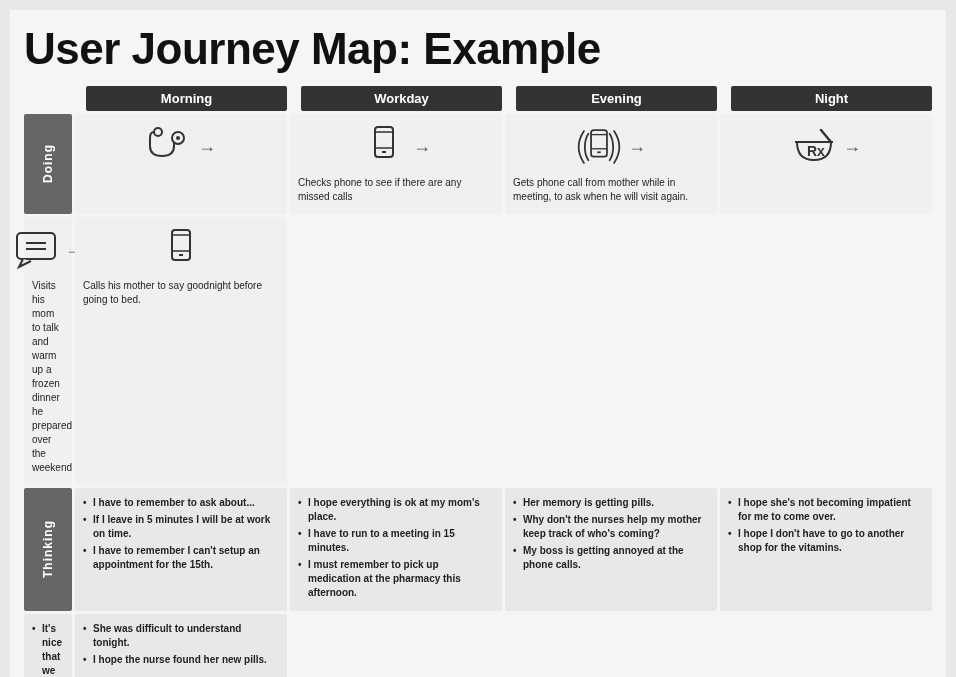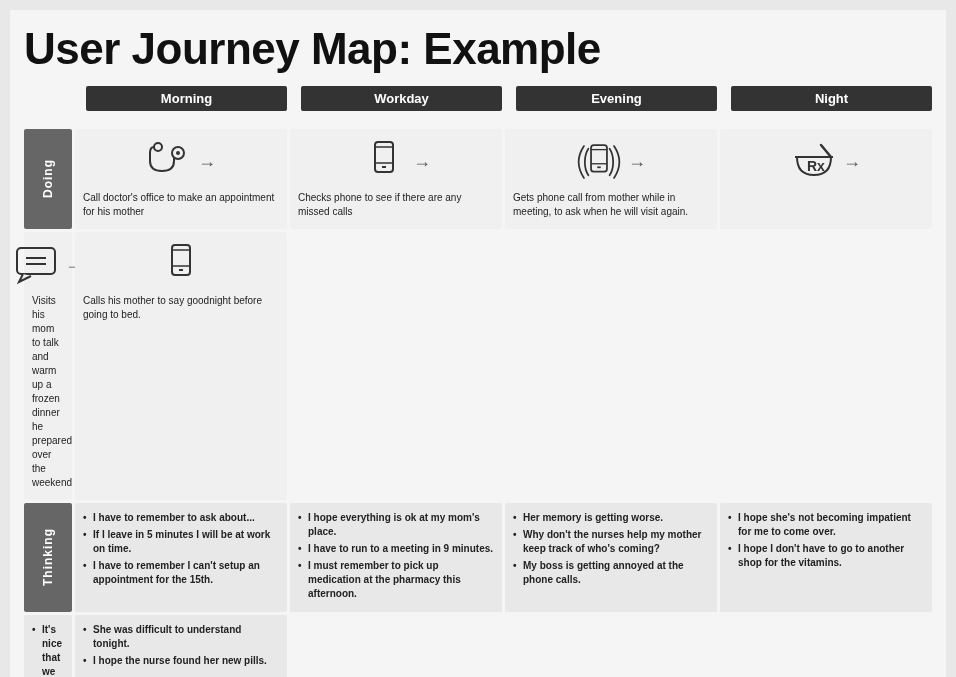--- a/index.html
+++ b/index.html
@@ -29,21 +29,21 @@
     .journey-grid {
       display: flex;
       flex-direction: column;
       flex: 1;
     }
     
     .header-row {
       display: grid;
       grid-template-columns: 48px 1fr 1fr 1fr 1fr;
       gap: 14px;
-      margin-bottom: 18px;
+      margin-bottom: 3px;
     }
     .header-cell {
       background: #333;
       color: #fff;
       text-align: center;
       font-size: 13px;
       font-weight: bold;
       padding: 5px 4px;
       border-radius: 2px;
     }
@@ -153,21 +153,20 @@
         <div class="doing-icon-row">
 
           <svg class="icon-svg" viewBox="0 0 46 46" fill="none" xmlns="http://www.w3.org/2000/svg">
             <circle cx="12" cy="8" r="4" stroke="#333" stroke-width="2" fill="none"></circle>
             <path d="M8 8 Q4 8 4 14 L4 22 Q4 32 16 32 Q28 32 28 22 L28 18" stroke="#333" stroke-width="2" fill="none"></path>
             <circle cx="32" cy="14" r="6" stroke="#333" stroke-width="2" fill="none"></circle>
             <circle cx="32" cy="14" r="2" fill="#333"></circle>
           </svg>
           <span class="arrow">→</span>
         </div>
-        <div class="doing-text">Call doctor's office to make an appointment for his mother</div>
       </div>
 
       <div class="content-cell doing-cell">
         <div class="doing-icon-row">
 
           <svg class="icon-svg" viewBox="0 0 46 46" fill="none" xmlns="http://www.w3.org/2000/svg">
             <rect x="14" y="3" width="18" height="30" rx="3" stroke="#333" stroke-width="2" fill="none"></rect>
             <line x1="21" y1="28" x2="25" y2="28" stroke="#333" stroke-width="2"></line>
             <line x1="14" y1="24" x2="32" y2="24" stroke="#333" stroke-width="1.5"></line>
             <line x1="14" y1="8" x2="32" y2="8" stroke="#333" stroke-width="1.5"></line>
@@ -245,28 +244,28 @@
         <ul class="bullet-list">
           <li>I have to remember to ask about...</li>
           <li>If I leave in 5 minutes I will be at work on time.</li>
           <li>I have to remember I can't setup an appointment for the 15th.</li>
         </ul>
       </div>
 
       <div class="content-cell">
         <ul class="bullet-list">
           <li>I hope everything is ok at my mom's place.</li>
-          <li>I have to run to a meeting in 9 minutes.</li>
+          <li>I have to run to a meeting in 15 minutes.</li>
           <li>I must remember to pick up medication at the pharmacy this afternoon.</li>
         </ul>
       </div>
 
       <div class="content-cell">
         <ul class="bullet-list">
-          <li>Her memory is getting worse.</li>
+          <li>Her memory is getting pills.</li>
           <li>Why don't the nurses help my mother keep track of who's coming?</li>
           <li>My boss is getting annoyed at the phone calls.</li>
         </ul>
       </div>
 
       <div class="content-cell">
         <ul class="bullet-list">
           <li>I hope she's not becoming impatient for me to come over.</li>
           <li>I hope I don't have to go to another shop for the vitamins.</li>
         </ul>

